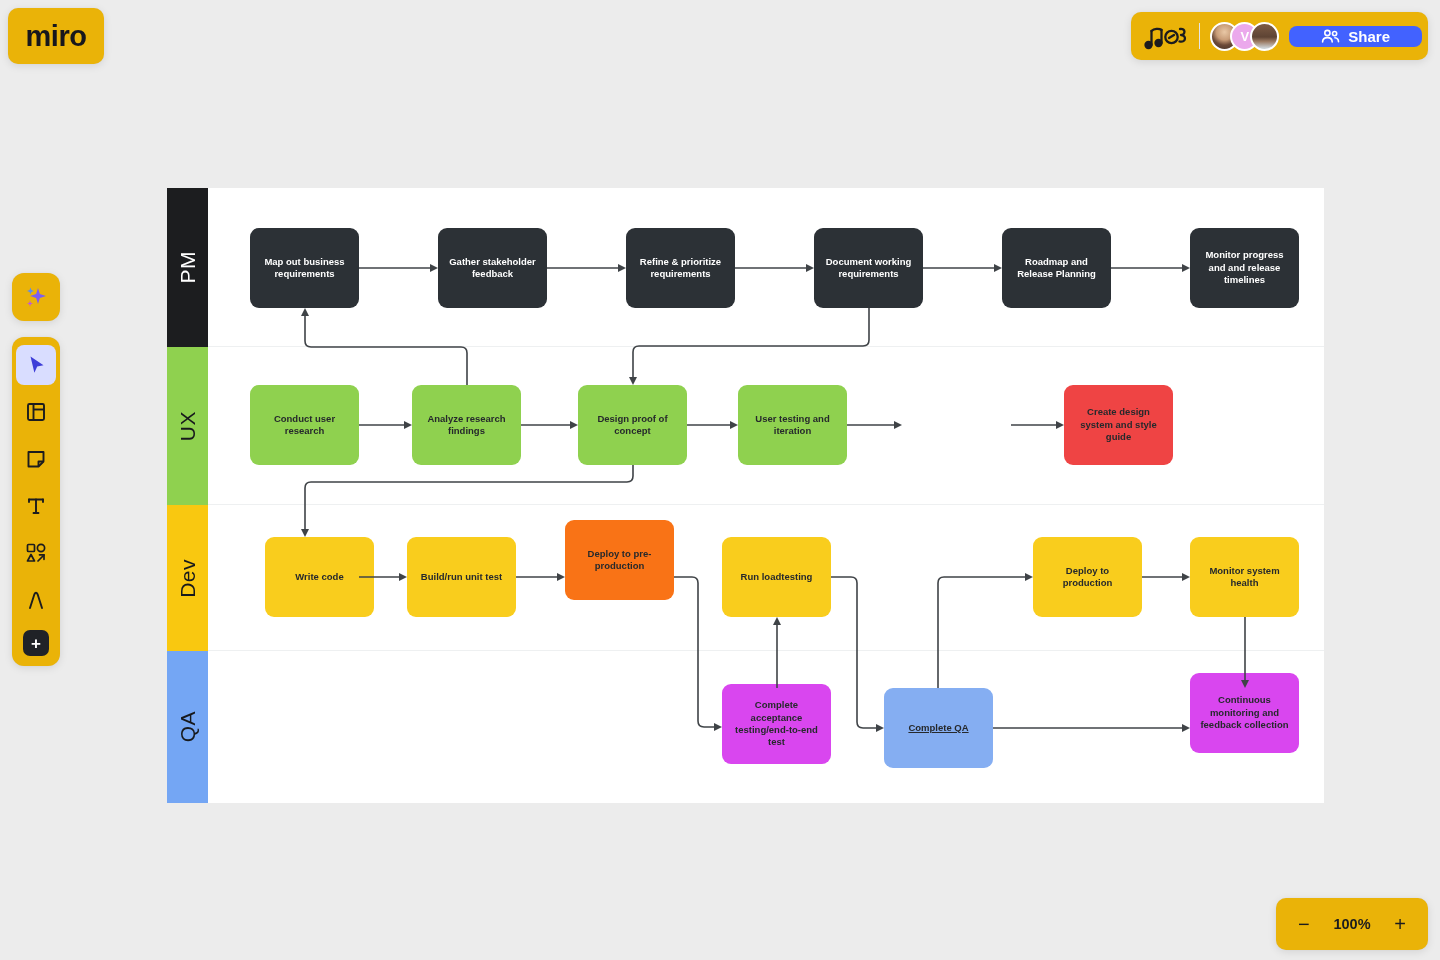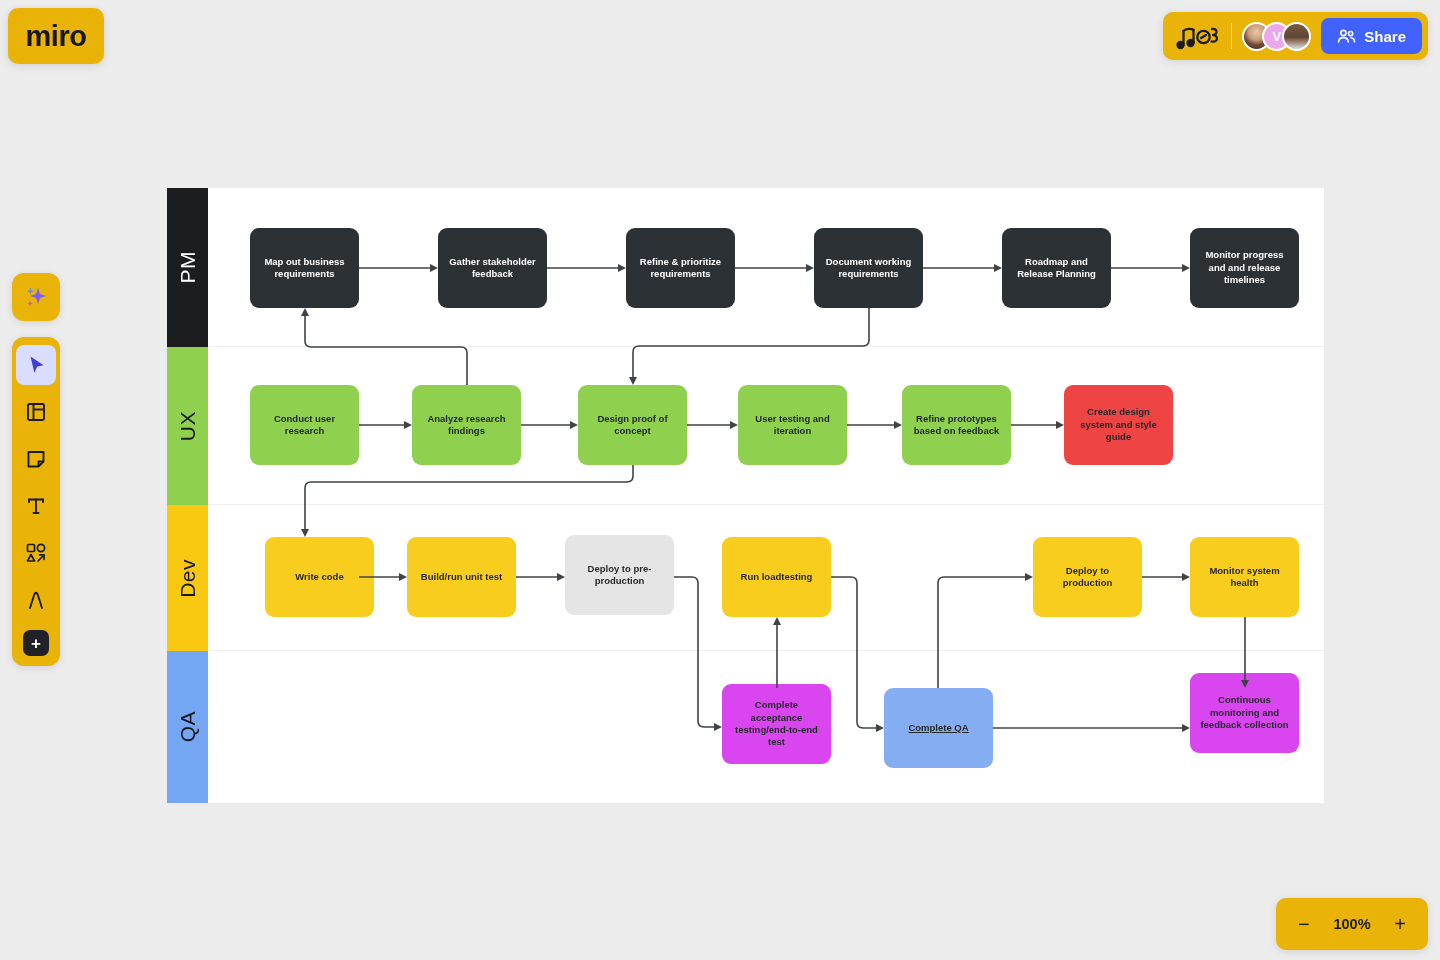--- a/index.html
+++ b/index.html
@@ -18,22 +18,22 @@
   #logo-card span{font-size:29px;font-weight:700;color:#17171c;letter-spacing:-0.5px;}
   #collab-card{right:12px;top:12px;height:48px;display:flex;align-items:center;padding:0 6px 0 12px;gap:10px;}
   .divider-v{width:1px;height:26px;background:#e4e4e6;}
   .avatar-row{display:flex;align-items:center;}
   .avatar{width:29px;height:29px;border-radius:50%;border:2px solid #fff;box-sizing:border-box;
     display:flex;align-items:center;justify-content:center;font-size:13px;font-weight:700;color:#fff;}
   .avatar + .avatar{margin-left:-9px;}
   .avatar.a1{background:radial-gradient(circle at 50% 32%, #e9c8a6 0%, #c89c78 38%, #6d4a38 62%, #3b2d26 100%);}
   .avatar.a2{background:#eba9ec;color:#fff;}
   .avatar.a3{background:linear-gradient(180deg,#7d5b45 0%,#5e4434 52%,#9b7a62 70%,#ced3d7 96%);}
-  #share-btn{height:36px;border:none;border-radius:8px;background:#4262ff;color:#fff;
-    display:flex;align-items:center;gap:8px;padding:0 16px;font-size:15px;font-weight:600;cursor:pointer;
+  #share-btn{height:21px;border:none;border-radius:8px;background:#4262ff;color:#fff;
+    display:flex;align-items:center;gap:8px;padding:0 32px;font-size:15px;font-weight:600;cursor:pointer;
     font-family:"Liberation Sans",sans-serif;}
   
   #ai-card{left:12px;top:273px;width:48px;height:48px;border-radius:12px;display:flex;align-items:center;justify-content:center;}
   #tool-card{left:12px;top:337px;width:48px;border-radius:12px;display:flex;flex-direction:column;align-items:center;padding:8px 0 10px;gap:7px;}
   .tool-btn{width:40px;height:40px;border-radius:8px;display:flex;align-items:center;justify-content:center;cursor:pointer;}
   .tool-btn.active{background:#d9ddff;}
   .tool-btn svg{display:block;}
   #add-btn{width:26px;height:26px;border-radius:7px;background:#202227;color:#fff;display:flex;align-items:center;justify-content:center;
     font-size:17px;font-weight:700;cursor:pointer;margin-top:3px;line-height:1;}
   
@@ -73,25 +73,24 @@
     <div class="node" style="left: 83px; top: 40px; background: rgb(44, 49, 54); color: rgb(255, 255, 255);">Map out business requirements</div>
     <div class="node" style="left: 271px; top: 40px; background: rgb(44, 49, 54); color: rgb(255, 255, 255);">Gather stakeholder feedback</div>
     <div class="node" style="left: 459px; top: 40px; background: rgb(44, 49, 54); color: rgb(255, 255, 255);">Refine &amp; prioritize requirements</div>
     <div class="node" style="left: 647px; top: 40px; background: rgb(44, 49, 54); color: rgb(255, 255, 255);">Document working requirements</div>
     <div class="node" style="left: 835px; top: 40px; background: rgb(44, 49, 54); color: rgb(255, 255, 255);">Roadmap and Release Planning</div>
     <div class="node" style="left: 1023px; top: 40px; background: rgb(44, 49, 54); color: rgb(255, 255, 255);">Monitor progress and  and release timelines</div>
     <div class="node" style="left: 83px; top: 197px; background: rgb(143, 209, 79); color: rgb(38, 41, 44);">Conduct user research</div>
     <div class="node" style="left: 245px; top: 197px; background: rgb(143, 209, 79); color: rgb(38, 41, 44);">Analyze research findings</div>
     <div class="node" style="left: 411px; top: 197px; background: rgb(143, 209, 79); color: rgb(38, 41, 44);">Design proof of concept</div>
     <div class="node" style="left: 571px; top: 197px; background: rgb(143, 209, 79); color: rgb(38, 41, 44);">User testing and iteration</div>
-    <div class="node" style="left: 735px; top: 197px; background: rgb(143, 209, 79); color: rgb(38, 41, 44);">Refine prototypes based on feedback</div>
     <div class="node" style="left: 897px; top: 197px; background: #ef4444; color: rgb(38, 41, 44);">Create design system and style guide</div>
     <div class="node" style="left: 98px; top: 349px; background: rgb(249, 205, 29); color: rgb(38, 41, 44);">Write code</div>
     <div class="node" style="left: 240px; top: 349px; background: rgb(249, 205, 29); color: rgb(38, 41, 44);">Build/run unit test</div>
-    <div class="node" style="left: 398px; top: 347px; background: #e5e5e5; color: rgb(38, 41, 44);">Deploy to pre-production</div>
+    <div class="node" style="left: 398px; top: 332px; background: #f97316; color: rgb(38, 41, 44);">Deploy to pre-production</div>
     <div class="node" style="left: 555px; top: 349px; background: rgb(249, 205, 29); color: rgb(38, 41, 44);">Run loadtesting</div>
     <div class="node" style="left: 866px; top: 349px; background: rgb(249, 205, 29); color: rgb(38, 41, 44);">Deploy to production</div>
     <div class="node" style="left: 1023px; top: 349px; background: rgb(249, 205, 29); color: rgb(38, 41, 44);">Monitor system health</div>
     <div class="node" style="left: 555px; top: 496px; background: #d946ef; color: rgb(38, 41, 44);">Complete acceptance testing/end-to-end test</div>
     <div class="node" style="left: 717px; top: 500px; background: rgb(133, 174, 242); color: rgb(38, 41, 44); text-decoration: underline;">Complete QA</div>
     <div class="node" style="left: 1023px; top: 485px; background: #d946ef; color: rgb(38, 41, 44);">Continuous monitoring and feedback collection</div>
   </div>
 <svg id="connector-svg">
   <defs>
     <marker id="arrowhead" markerUnits="userSpaceOnUse" markerWidth="10" markerHeight="10" viewBox="0 0 10 10" refX="1" refY="5" orient="auto">

